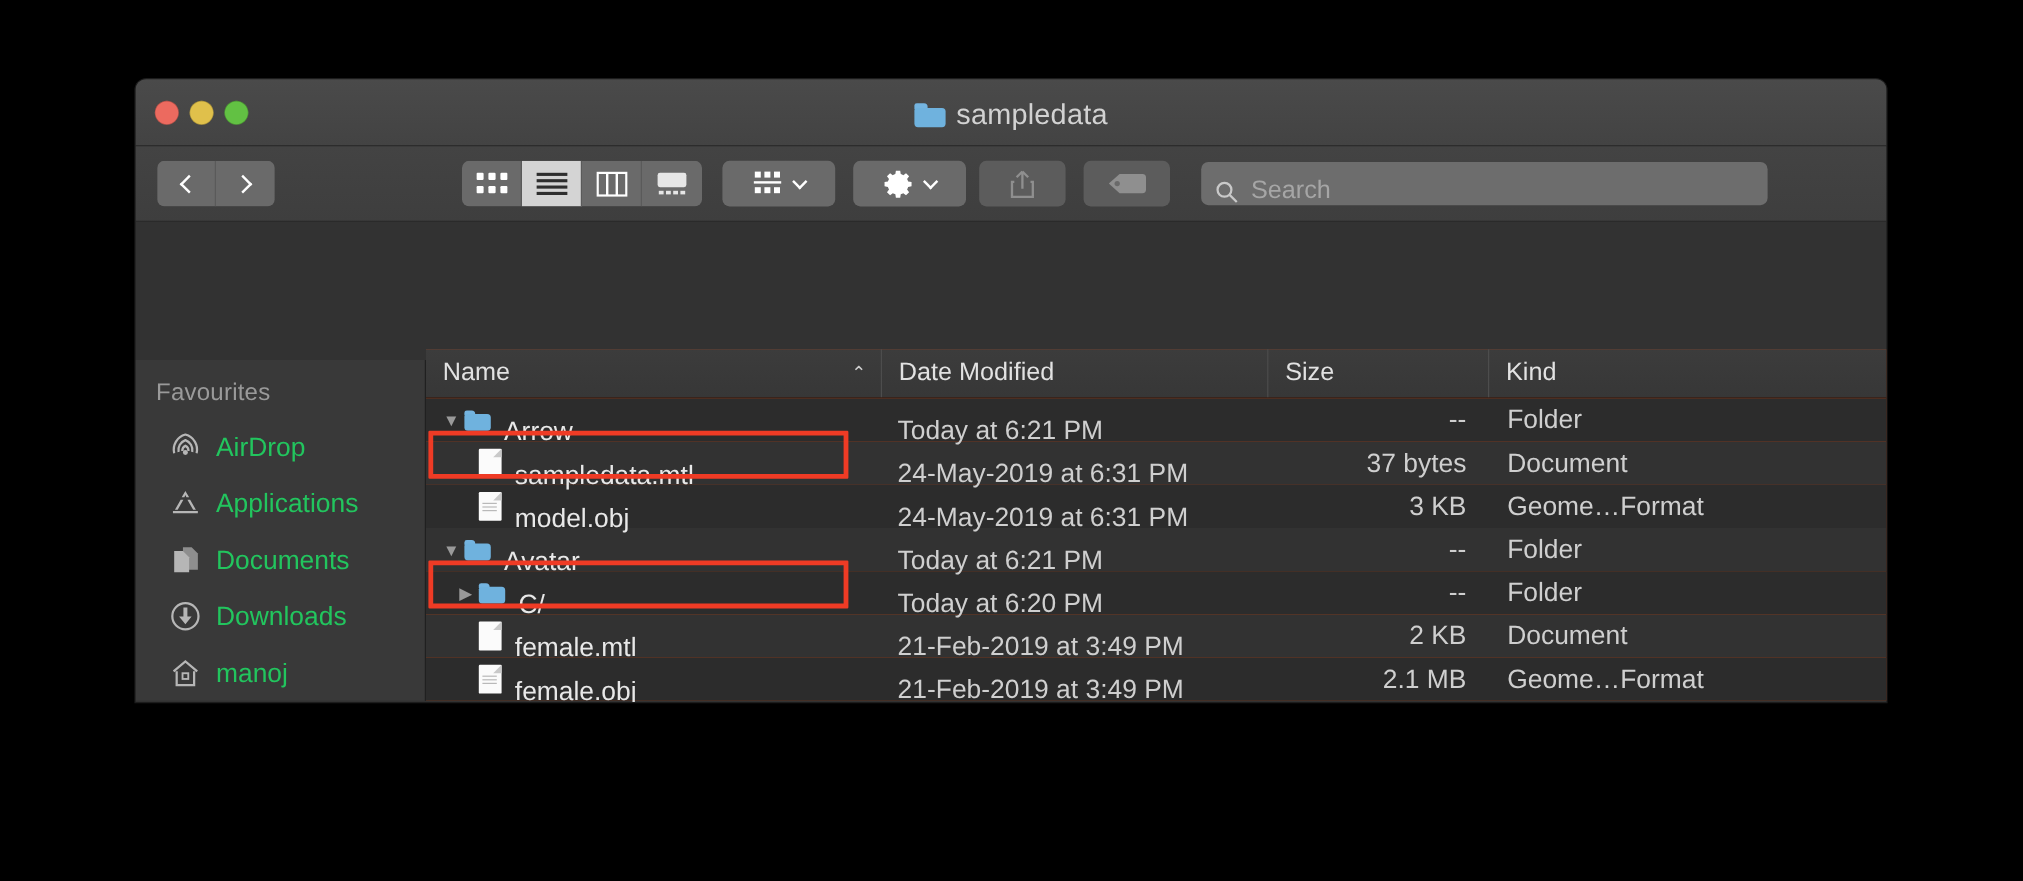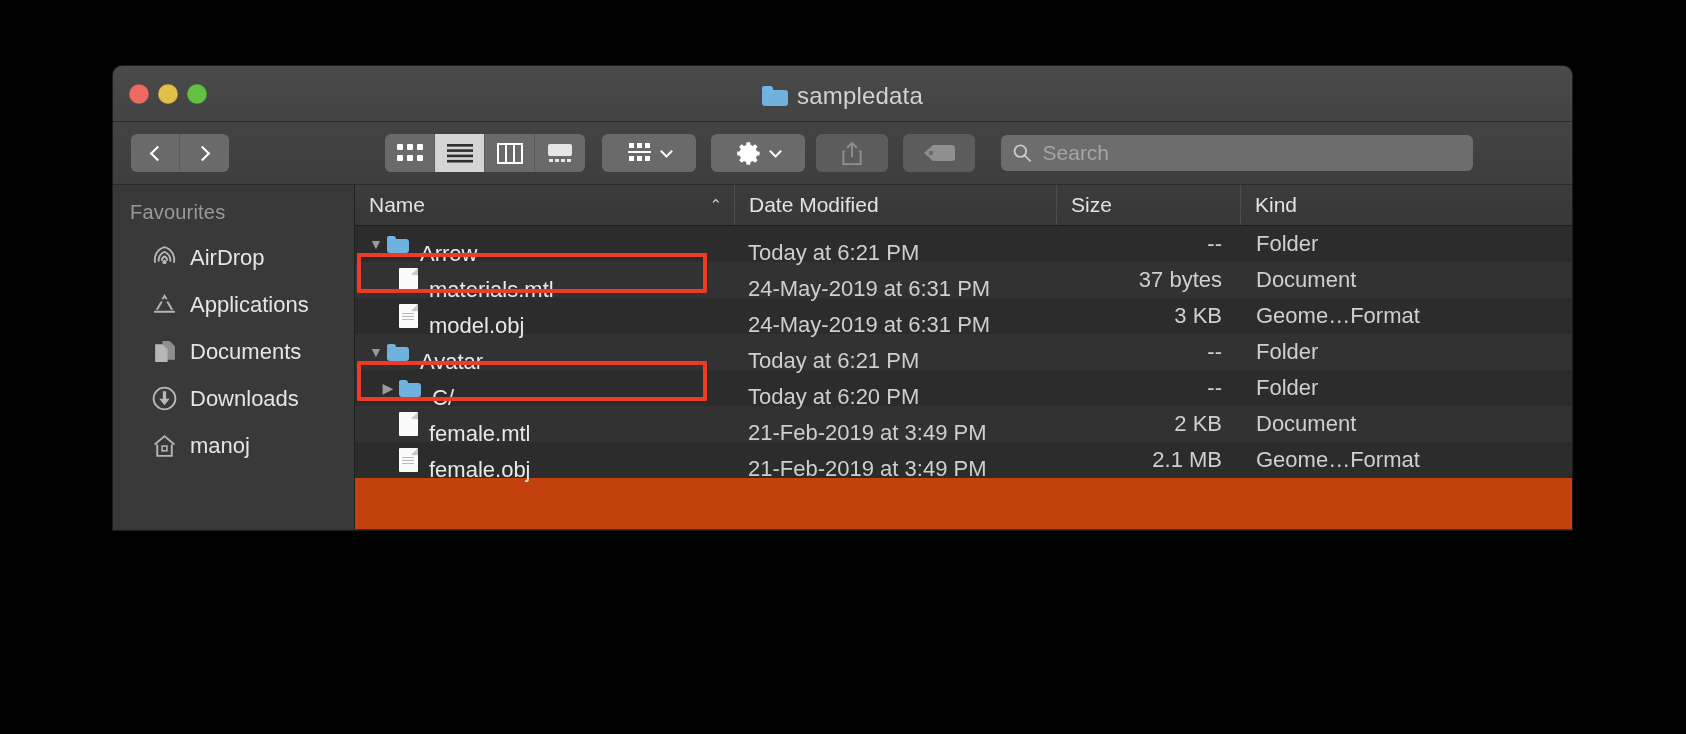--- a/index.html
+++ b/index.html
@@ -5,21 +5,21 @@
   * { box-sizing: border-box; margin: 0; padding: 0; }
   html, body {
     width: 1686px; height: 734px;
     background: #000;
     font-family: "Liberation Sans", sans-serif;
     overflow: hidden;
   }
   #window {
     position: absolute;
     left: 113px; top: 66px;
-    width: 1459px; height: 464px;
+    width: 1459px; height: 519px;
     background: #323232;
     border-radius: 9px 9px 0 0;
     overflow: hidden;
     box-shadow: 0 0 0 1px #1c1c1c;
   }
   
   #titlebar {
     position: relative;
     height: 56px;
     background: linear-gradient(#4a4a4a, #434343);
@@ -76,46 +76,46 @@
   #nav-group { position: absolute; left: 18px; }
   #nav-group .seg { width: 49px; }
   #view-group { position: absolute; left: 272px; }
   #arrange-btn { position: absolute; left: 489px; width: 94px; gap: 8px; }
   #action-btn  { position: absolute; left: 598px; width: 94px; gap: 8px; }
   #share-btn   { position: absolute; left: 703px; width: 72px; background:#5c5c5c; }
   #tag-btn     { position: absolute; left: 790px; width: 72px; background:#5c5c5c; }
   #search-box {
     position: absolute; left: 888px; width: 472px; height: 36px;
     background: #6d6d6d; border-radius: 6px;
-    display: flex; align-items: center; gap: 10px; padding: 0 11px;
+    display: flex; align-items: flex-end; gap: 10px; padding: 0 11px;
   }
   #search-input {
     background: transparent; border: 0; outline: 0;
     color: #c9c9c9; font-size: 21px; font-family: inherit; width: 100%;
   }
   #search-input::placeholder { color: #a6a6a6; }
 
   .chev { width: 11px; height: 11px; border-right: 2.6px solid #fff; border-bottom: 2.6px solid #fff; }
   .chev.left  { transform: rotate(135deg); margin-left: 4px; }
   .chev.right { transform: rotate(-45deg); margin-right: 4px; }
   .chev.down  { border-width: 2.2px; transform: rotate(45deg); margin-top:-4px; width:9px; height:9px;}
 
   
-  #body { display: flex; height: calc(100% - 120px); }
+  #body { display: flex; height: calc(100% - 120px); align-items: flex-end; }
   #sidebar {
     width: 242px; background: #393939; flex: none;
     padding-top: 14px; overflow: hidden;
     border-right: 1px solid #202020;
   }
   .sb-header {
     color: #9a9a9a; font-size: 20px; padding: 2px 0 10px 17px; letter-spacing:.2px;
   }
   .sb-item {
     display: flex; align-items: center; gap: 12px;
-    height: 47px; padding-left: 38px; color: #e5e5e5; font-size: 22px;
+    height: 47px; padding-left: 28px; color: #22c55e; font-size: 22px;
   }
   .sb-ico { width: 27px; height: 27px; flex: none; position: relative; color:#b6b6b6; }
   .sb-ico svg { display:block; }
 
   #content { flex: 1; background: #c2410c; position: relative; }
   #col-head {
     display: flex; height: 41px; align-items: center;
     background: linear-gradient(#3c3c3c,#373737);
     border-bottom: 1px solid #1f1f1f;
     color: #e2e2e2; font-size: 21px;
@@ -363,21 +363,21 @@
               <span class="nm">Arrow</span>
             </div>
             <div class="c-date">Today at 6:21 PM</div>
             <div class="c-size">--</div>
             <div class="c-kind">Folder</div>
           </div>
           <div class="row alt">
             <div class="c-name ind2">
               <span class="tri"></span>
               <span class="doc"></span>
-              <span class="nm">materials.mtl</span>
+              <span class="nm">sampledata.mtl</span>
             </div>
             <div class="c-date">24-May-2019 at 6:31 PM</div>
             <div class="c-size">37 bytes</div>
             <div class="c-kind">Document</div>
           </div>
           <div class="row plain">
             <div class="c-name ind2">
               <span class="tri"></span>
               <span class="doc lined"></span>
               <span class="nm">model.obj</span>

